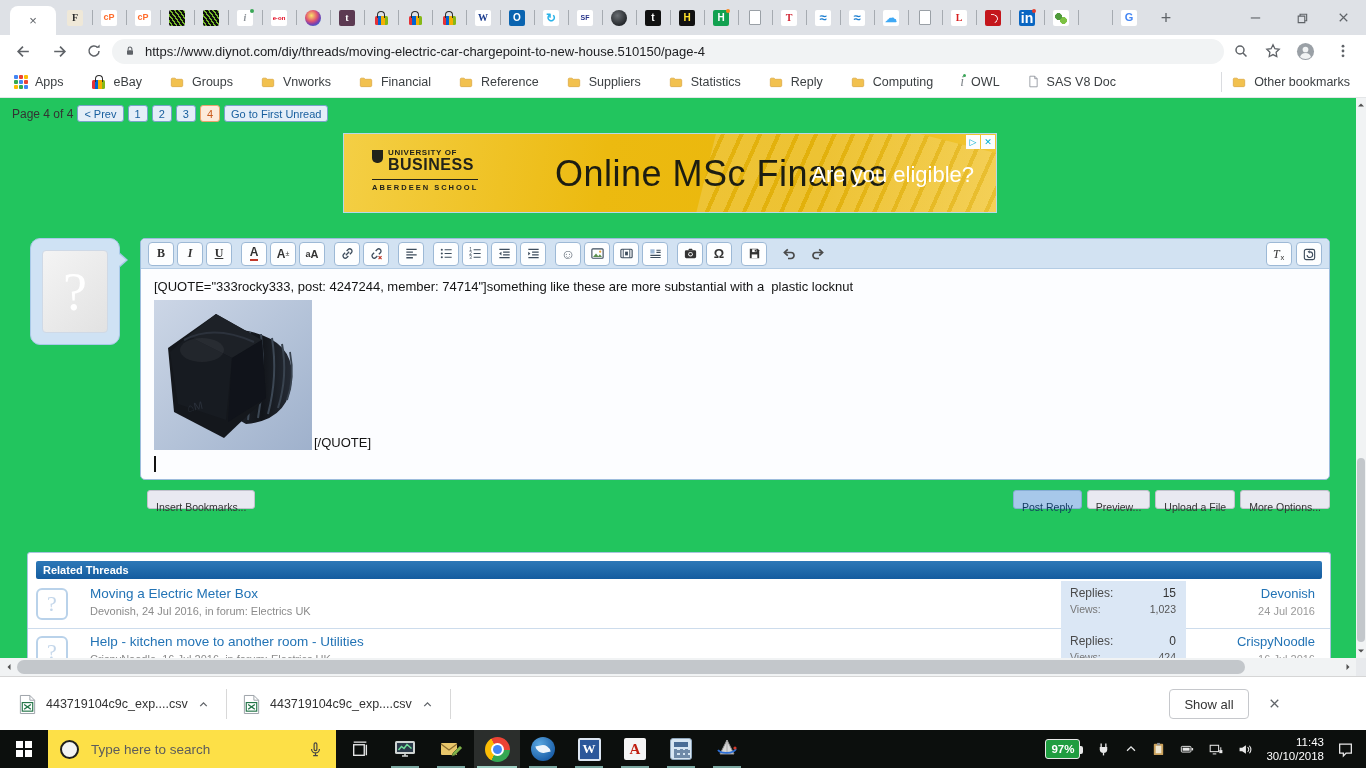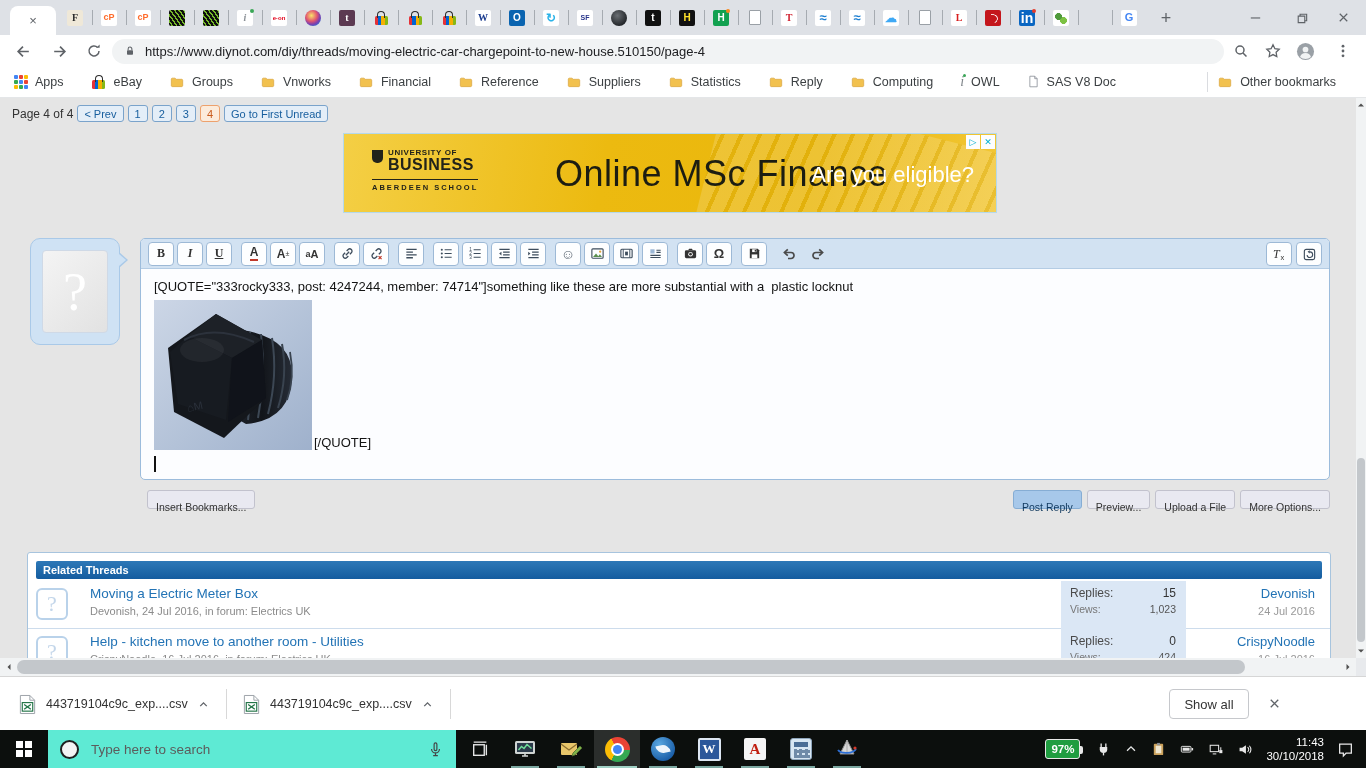--- a/index.html
+++ b/index.html
@@ -42,23 +42,23 @@
   background:#f1f3f4;display:flex;align-items:center;padding:0 12px;gap:9px}
 #url-text{font-size:13px;color:#202124;white-space:nowrap;overflow:hidden}
 
 #bookmarksbar{position:absolute;left:0;top:66px;width:1366px;height:32px;background:#fff;
   border-bottom:1px solid #e4e6e8;display:flex;align-items:center;padding:0 14px}
 .bm{display:flex;align-items:center;gap:7px;margin-right:27px;font-size:12.5px;color:#3c4043;white-space:nowrap}
 .bm-grid{display:grid;grid-template-columns:repeat(3,4px);grid-template-rows:repeat(3,4px);gap:1px}
 .bm-grid span{border-radius:1px}
 .owl-i{font-family:"Liberation Serif",serif;font-style:italic;color:#80868b;font-size:14px;position:relative}
 .owl-i i{position:absolute;width:3px;height:3px;border-radius:50%;background:#3aa757;right:-2px;top:0}
-#other-bm{margin-left:auto;margin-right:16px;padding-left:9px;border-left:1px solid #dadce0;height:20px}
-
-#page{position:absolute;left:0;top:98px;width:1356px;height:560px;background:#e5e5e5;overflow:hidden;color:#222}
+#other-bm{margin-left:auto;margin-right:2px;padding-left:9px;border-left:1px solid #dadce0;height:20px}
+
+#page{position:absolute;left:0;top:98px;width:1356px;height:560px;background:#22c55e;overflow:hidden;color:#222}
 #pagination{position:absolute;left:12px;top:7px;display:flex;align-items:center;gap:4px;font-size:12px;color:#333}
 .pgbtn{height:17px;padding:1px 6px;font-size:11px;line-height:15px;border:1px solid #7aa3cb;
   background:#e4eef8;color:#175e9e;border-radius:3px}
 .pgbtn.current{background:#fcebdb;border-color:#eda16d;color:#c95b1d}
 
 #ad{position:absolute;left:343px;top:35px;width:654px;height:80px;border:1px solid #b5d9ea;
   background:linear-gradient(100deg,#f4cf45,#ecba10 40%,#eab70c 72%,#f2c737);overflow:hidden}
 #ad::before{content:"";position:absolute;right:-40px;top:-10px;width:330px;height:140px;
   background:repeating-linear-gradient(100deg,rgba(255,255,255,.16) 0 13px,rgba(120,90,0,.07) 13px 17px);
   transform:rotate(14deg)}
@@ -139,21 +139,21 @@
 .dl-item{position:absolute;top:13px;height:28px;display:flex;align-items:center;gap:9px;padding:0 10px;font-size:12.5px;color:#333}
 .dl-div{position:absolute;top:12px;width:1px;height:30px;background:#d8d8d8}
 #show-all{position:absolute;right:117px;top:12px;width:80px;height:30px;border:1px solid #c6c8cc;border-radius:4px;
   background:#fff;font-size:13px;color:#333;display:flex;align-items:center;justify-content:center}
 #dl-close{position:absolute;right:84px;top:19px}
 
 #taskbar{position:absolute;left:0;top:730px;width:1366px;height:38px;background:#0c0f0d;display:flex;align-items:stretch}
 #start-btn{width:48px;display:flex;align-items:center;justify-content:center}
 .winlogo{display:grid;grid-template-columns:7px 7px;grid-template-rows:7px 7px;gap:1.5px}
 .winlogo span{background:#fff}
-#tb-search{width:408px;background:#5eead4;display:flex;align-items:center;padding:0 12px;gap:12px}
+#tb-search{width:288px;background:#fde047;display:flex;align-items:center;padding:0 12px;gap:12px}
 #cortana-ring{width:19px;height:19px;border:2.6px solid #1f1f1f;border-radius:50%;background:#f3f3f3}
 #tb-search-text{font-size:13.5px;color:#5c5c5c;flex:1}
 .tb-slot{width:46px;display:flex;align-items:center;justify-content:center;position:relative}
 .tb-slot.running::after{content:"";position:absolute;bottom:0;left:9px;right:9px;height:2.5px;background:#7ba7a0}
 .tb-slot.active{background:rgba(255,255,255,.13)}
 .tb-slot.active::after{left:3px;right:3px;background:#9fd0c4}
 .chrome-ball{width:25px;height:25px;border-radius:50%;position:relative;
   background:conic-gradient(from -30deg,#ea4335 0 120deg,#34a853 0 240deg,#fbbc05 0 360deg)}
 .chrome-ball::before{content:"";position:absolute;left:6px;top:6px;width:13px;height:13px;border-radius:50%;background:#fff}
 .chrome-ball::after{content:"";position:absolute;left:8px;top:8px;width:9px;height:9px;border-radius:50%;background:#4285f4}

